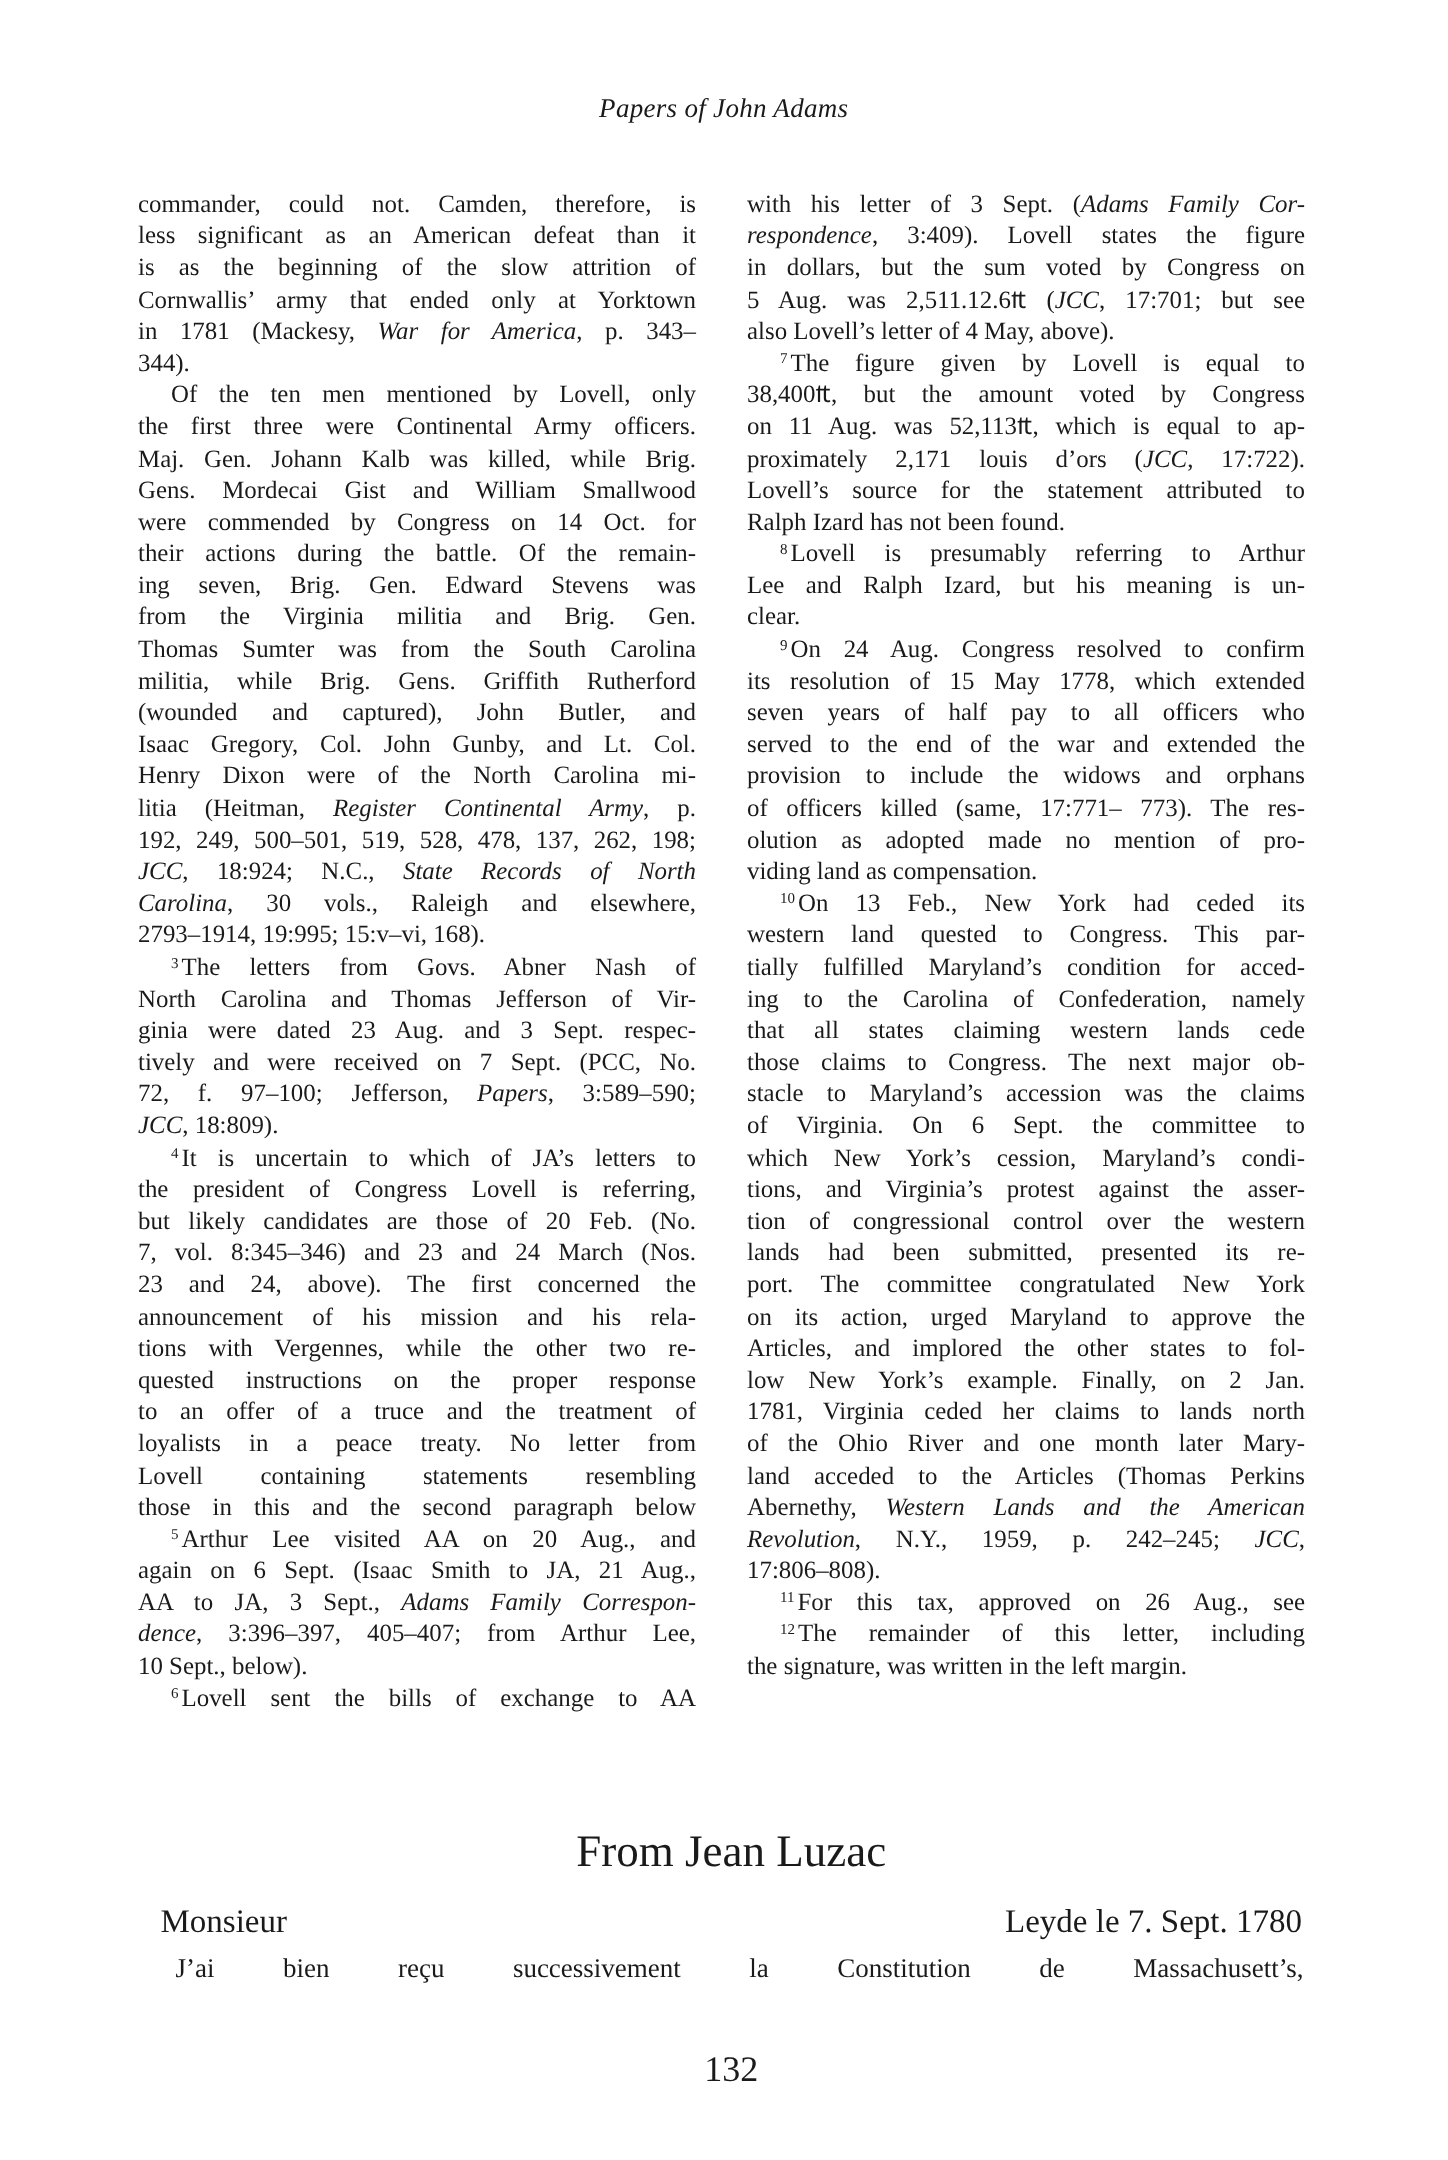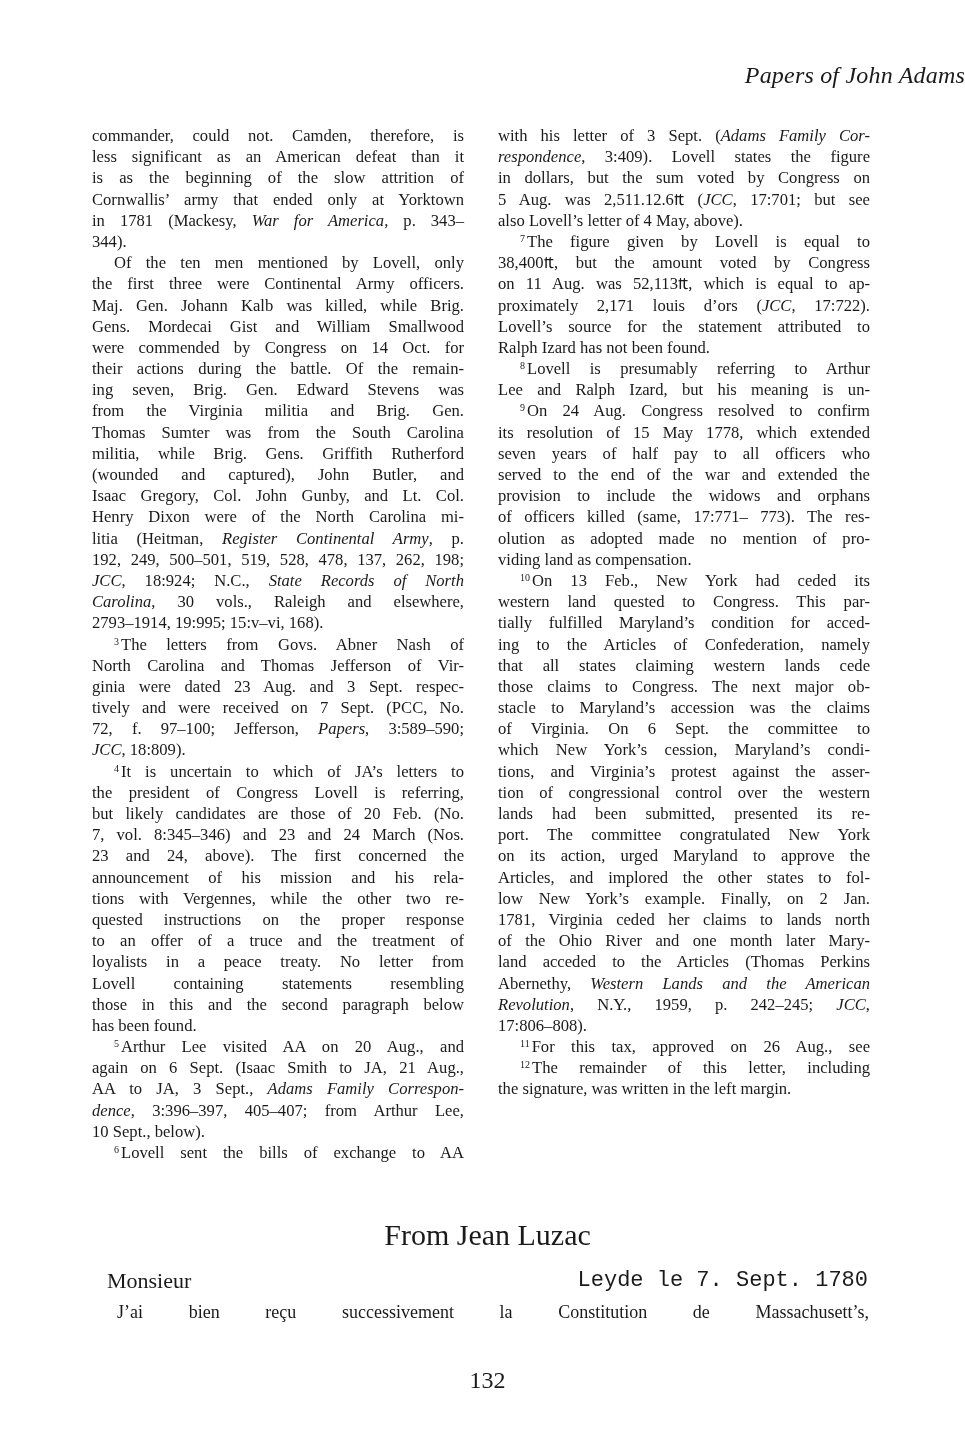--- a/index.html
+++ b/index.html
@@ -1,29 +1,29 @@
 <!DOCTYPE html>
 <html><head>
 <meta charset="utf-8">
 <style>
   html, body { margin: 0; padding: 0; background: #ffffff; }
   body { width: 965px; height: 1440px; position: relative; overflow: hidden;
          font-family: "Liberation Serif", "DejaVu Serif", serif; color: #1a1a1a; }
-  .running-head { position: absolute; top: 62px; left: 0; width: 965px; text-align: right;
-         font-size: 24px; font-style: italic; letter-spacing: 0.2px; }
+  .running-head { position: absolute; top: 62px; left: 0; width: 965px; text-align: center;
+         font-size: 18px; font-style: italic; letter-spacing: 0.2px; }
   .col { position: absolute; top: 125px; width: 372px; font-size: 16.6px; line-height: 21.2px; }
   .col.left { left: 92px; }
   .col.right { left: 498px; }
   .line { display: block; white-space: nowrap; text-align: justify; text-align-last: justify; height: 21.2px; }
   .line.last { text-align-last: left; }
   .line.indent { padding-left: 22px; }
   sup { font-size: 10px; vertical-align: 5px; line-height: 0; margin-right: 2px; }
   .heading { position: absolute; top: 1218px; left: 0; width: 975px; text-align: center; font-size: 30px; }
   .salutation { position: absolute; top: 1268px; left: 107px; font-size: 22px; }
-  .dateline { position: absolute; top: 1268px; right: 97px; font-size: 22px; font-family: Liberation Mono, monospace; }
+  .dateline { position: absolute; top: 1268px; right: 97px; font-size: 22px; }
   .body-line { position: absolute; top: 1302px; left: 117px; width: 752px; font-size: 18px;
                text-align: justify; text-align-last: justify; white-space: nowrap; }
   .page-number { position: absolute; top: 1367px; left: 0; width: 975px; text-align: center; font-size: 24px; }
   i { font-style: italic; }
 </style>
 </head>
 <body>
 
 <div class="running-head">Papers of John Adams</div>
 
@@ -63,21 +63,20 @@
     <span class="line"><span>but likely candidates are those of 20 Feb. (No.</span></span>
     <span class="line"><span>7, vol. 8:345–346) and 23 and 24 March (Nos.</span></span>
     <span class="line"><span>23 and 24, above). The first concerned the</span></span>
     <span class="line"><span>announcement of his mission and his rela-</span></span>
     <span class="line"><span>tions with Vergennes, while the other two re-</span></span>
     <span class="line"><span>quested instructions on the proper response</span></span>
     <span class="line"><span>to an offer of a truce and the treatment of</span></span>
     <span class="line"><span>loyalists in a peace treaty. No letter from</span></span>
     <span class="line"><span>Lovell containing statements resembling</span></span>
     <span class="line"><span>those in this and the second paragraph below</span></span>
-    <span class="line last"><span>has been found.</span></span>
     <span class="line indent"><sup>5</sup><span>Arthur Lee visited AA on 20 Aug., and</span></span>
     <span class="line"><span>again on 6 Sept. (Isaac Smith to JA, 21 Aug.,</span></span>
     <span class="line"><span>AA to JA, 3 Sept., <i>Adams Family Correspon-</i></span></span>
     <span class="line"><span><i>dence</i>, 3:396–397, 405–407; from Arthur Lee,</span></span>
     <span class="line last"><span>10 Sept., below).</span></span>
     <span class="line indent"><sup>6</sup><span>Lovell sent the bills of exchange to AA</span></span>
   </div>
 <div class="col right" id="col-right">
     <span class="line"><span>with his letter of 3 Sept. (<i>Adams Family Cor-</i></span></span>
     <span class="line"><span><i>respondence</i>, 3:409). Lovell states the figure</span></span>
@@ -85,32 +84,33 @@
     <span class="line"><span>5 Aug. was 2,511.12.6₶ (<i>JCC</i>, 17:701; but see</span></span>
     <span class="line last"><span>also Lovell’s letter of 4 May, above).</span></span>
     <span class="line indent"><sup>7</sup><span>The figure given by Lovell is equal to</span></span>
     <span class="line"><span>38,400₶, but the amount voted by Congress</span></span>
     <span class="line"><span>on 11 Aug. was 52,113₶, which is equal to ap-</span></span>
     <span class="line"><span>proximately 2,171 louis d’ors (<i>JCC</i>, 17:722).</span></span>
     <span class="line"><span>Lovell’s source for the statement attributed to</span></span>
     <span class="line last"><span>Ralph Izard has not been found.</span></span>
     <span class="line indent"><sup>8</sup><span>Lovell is presumably referring to Arthur</span></span>
     <span class="line"><span>Lee and Ralph Izard, but his meaning is un-</span></span>
+    <span class="line last"><span>clear.</span></span>
     <span class="line indent"><sup>9</sup><span>On 24 Aug. Congress resolved to confirm</span></span>
     <span class="line"><span>its resolution of 15 May 1778, which extended</span></span>
     <span class="line"><span>seven years of half pay to all officers who</span></span>
     <span class="line"><span>served to the end of the war and extended the</span></span>
     <span class="line"><span>provision to include the widows and orphans</span></span>
     <span class="line"><span>of officers killed (same, 17:771– 773). The res-</span></span>
     <span class="line"><span>olution as adopted made no mention of pro-</span></span>
     <span class="line last"><span>viding land as compensation.</span></span>
     <span class="line indent"><sup>10</sup><span>On 13 Feb., New York had ceded its</span></span>
     <span class="line"><span>western land quested to Congress. This par-</span></span>
     <span class="line"><span>tially fulfilled Maryland’s condition for acced-</span></span>
-    <span class="line"><span>ing to the Articles of Confederation, namely</span></span>
+    <span class="line"><span>ing to the Carolina of Confederation, namely</span></span>
     <span class="line"><span>that all states claiming western lands cede</span></span>
     <span class="line"><span>those claims to Congress. The next major ob-</span></span>
     <span class="line"><span>stacle to Maryland’s accession was the claims</span></span>
     <span class="line"><span>of Virginia. On 6 Sept. the committee to</span></span>
     <span class="line"><span>which New York’s cession, Maryland’s condi-</span></span>
     <span class="line"><span>tions, and Virginia’s protest against the asser-</span></span>
     <span class="line"><span>tion of congressional control over the western</span></span>
     <span class="line"><span>lands had been submitted, presented its re-</span></span>
     <span class="line"><span>port. The committee congratulated New York</span></span>
     <span class="line"><span>on its action, urged Maryland to approve the</span></span>

